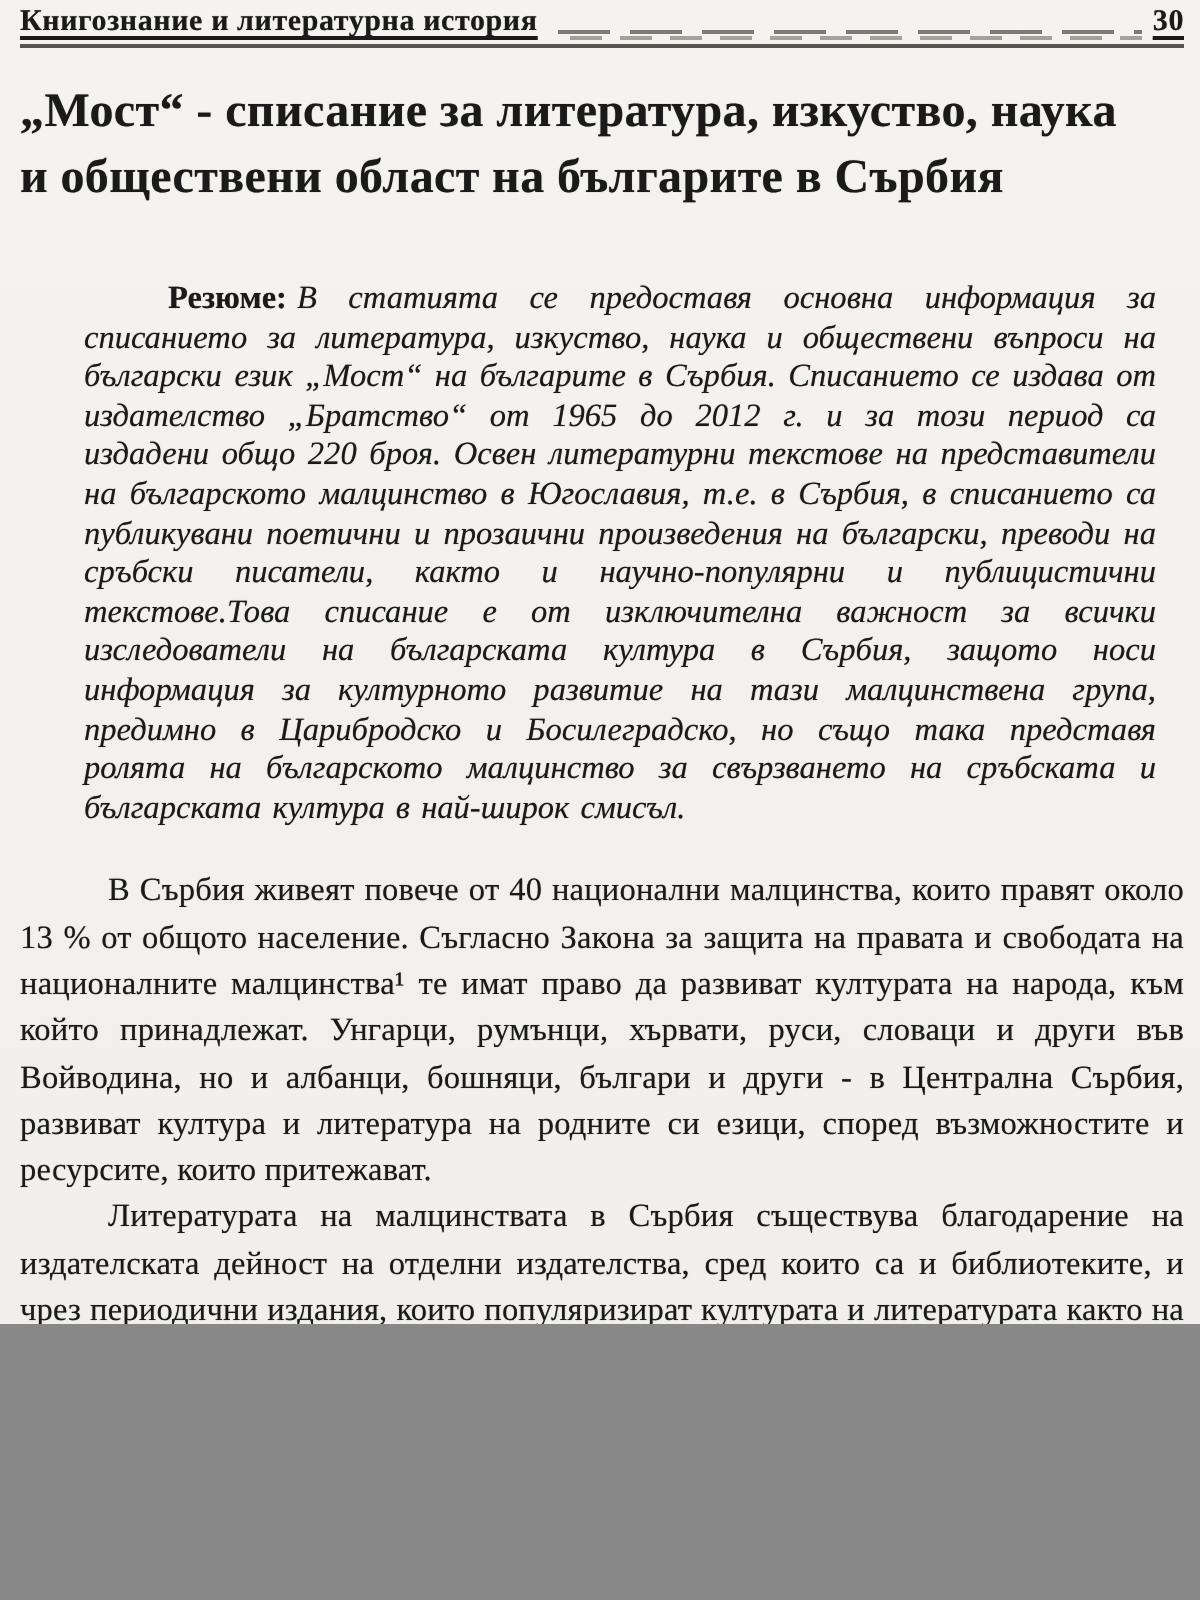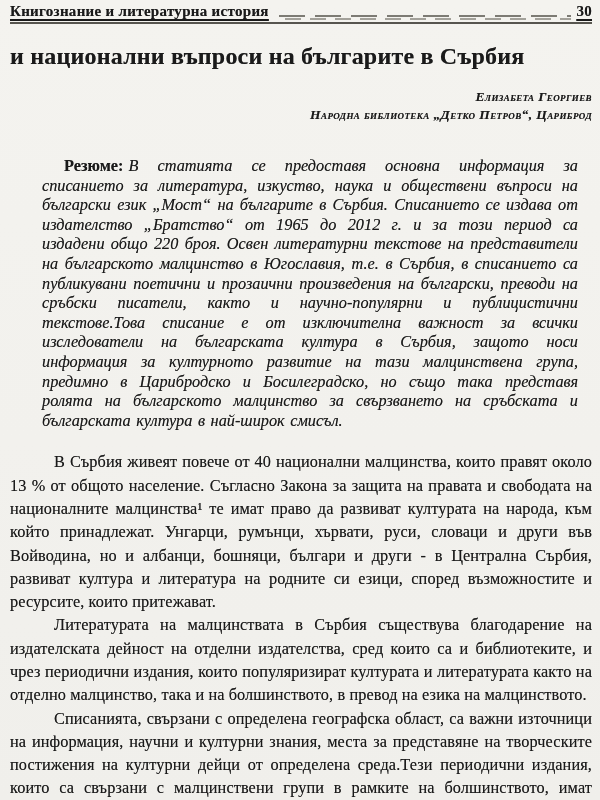--- a/index.html
+++ b/index.html
@@ -1,21 +1,21 @@
 <!DOCTYPE html>
 <html><head>
 <meta charset="utf-8">
 <style>
   html, body { margin: 0; padding: 0; }
   body { background: #888; }
 
   .page {
     position: relative;
     width: 600px;
-    height: 800px;
+    height: 662px;
     margin: 0 auto;
     box-sizing: border-box;
     padding: 3px 8px 0 10px;
     overflow: hidden;
     background: linear-gradient(180deg, #f4f3ef 0%, #f2f1ed 55%, #f0efeb 100%);
     color: #1a1a1a;
     font-family: "Liberation Serif", "DejaVu Serif", serif;
   }
 
   
@@ -77,20 +77,21 @@
     text-align: justify;
     font-style: italic;
     word-spacing: 1.5px;
   }
   .abstract-section p { margin: 0; text-indent: 22px; }
   .inline-label {
     font-style: normal;
     font-weight: bold;
     margin-right: 5px;
     word-spacing: 0;
+    margin-left: 20px;
   }
 
   
   .body-section {
     margin-top: 20px;
     font-size: 16.3px;
     line-height: 23.3px;
     text-align: justify;
     letter-spacing: 0.1px;
   }
@@ -104,27 +105,24 @@
 
 <div class="page">
 
   <div class="running-header">
     <span class="rh-title">Книгознание и литературна история</span>
     <span class="rh-fill"></span>
     <span class="rh-page">30</span>
   </div>
 
   <h1 class="article-title">
-    <div>и национални въпроси на българите в Сърбия</div>
+    <div>„Мост“ - списание за литература, изкуство, наука</div>
+    <div>и обществени област на българите в Сърбия</div>
   </h1>
 
-  <div class="author-block">
-    <div>Елизабета Георгиев</div>
-    <div>Народна библиотека „Детко Петров“, Цариброд</div>
-  </div>
 
   <div class="abstract-section">
     <p><span class="inline-label">Резюме:</span><span>В статията се предоставя основна информация за списанието за литература, изкуство, наука и обществени въпроси на български език „Мост“ на българите в Сърбия. Списанието се издава от издателство „Братство“ от 1965 до 2012 г. и за този период са издадени общо 220 броя. Освен литературни текстове на представители на българското малцинство в Югославия, т.е. в Сърбия, в списанието са публикувани поетични и прозаични произведения на български, преводи на сръбски писатели, както и научно-популярни и публицистични текстове.Това списание е от изключителна важност за всички изследователи на българската култура в Сърбия, защото носи информация за културното развитие на тази малцинствена група, предимно в Царибродско и Босилеградско, но също така представя ролята на българското малцинство за свързването на сръбската и българската култура в най-широк смисъл.</span></p>
   </div>
 
   <div class="body-section">
     <p>В Сърбия живеят повече от 40 национални малцинства, които правят около 13 % от общото население. Съгласно Закона за защита на правата и свободата на националните малцинства¹ те имат право да развиват културата на народа, към който принадлежат. Унгарци, румънци, хървати, руси, словаци и други във Войводина, но и албанци, бошняци, българи и други - в Централна Сърбия, развиват култура и литература на родните си езици, според възможностите и ресурсите, които притежават.</p>
     <p>Литературата на малцинствата в Сърбия съществува благодарение на издателската дейност на отделни издателства, сред които са и библиотеките, и чрез периодични издания, които популяризират културата и литературата както на отделно малцинство, така и на болшинството, в превод на езика на малцинството.</p>
     <p>Списанията, свързани с определена географска област, са важни източници на информация, научни и културни знания, места за представяне на творческите постижения на културни дейци от определена среда.Тези периодични издания, които са свързани с малцинствени групи в рамките на болшинството, имат особено значение, тъй като отразяват всички обществени събития и културния живот на малцинството, а това ги прави и важен източник за изучаване на историческото и</p>
   </div>

